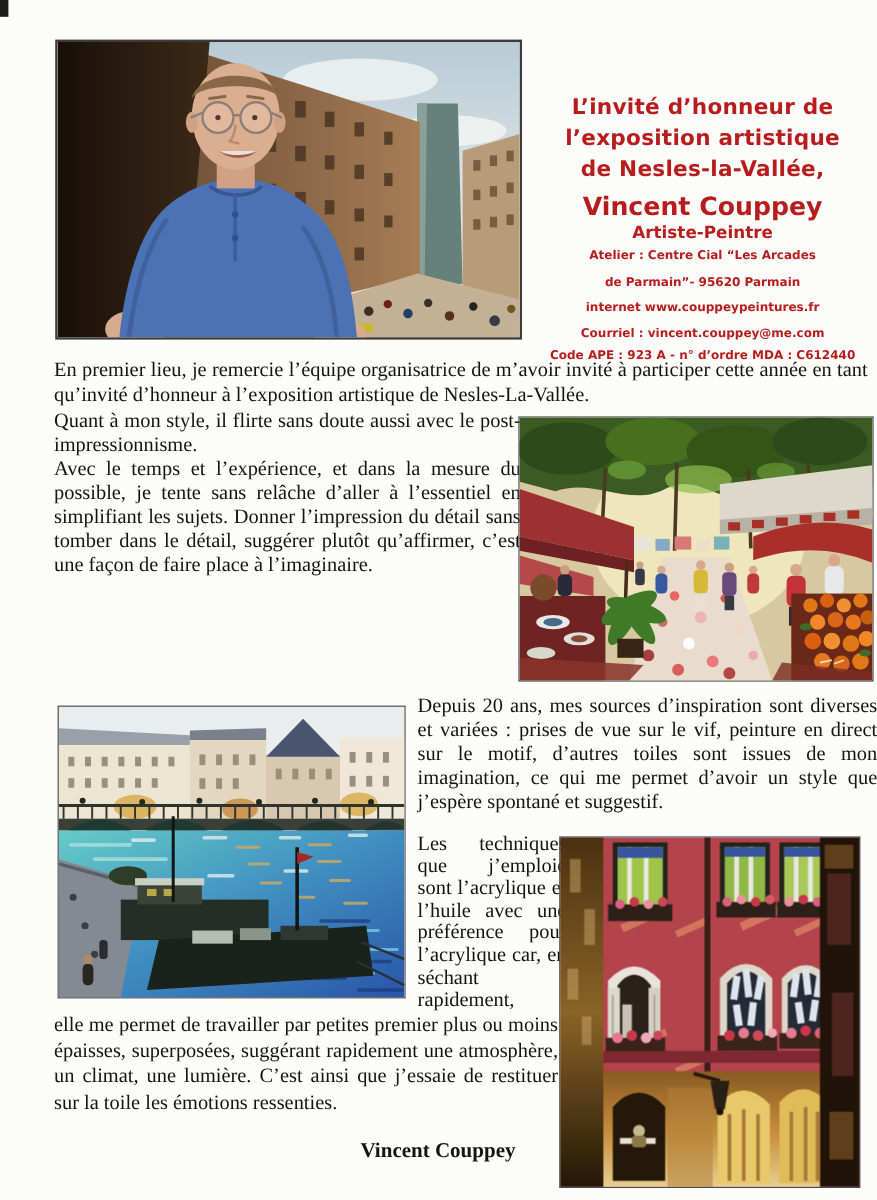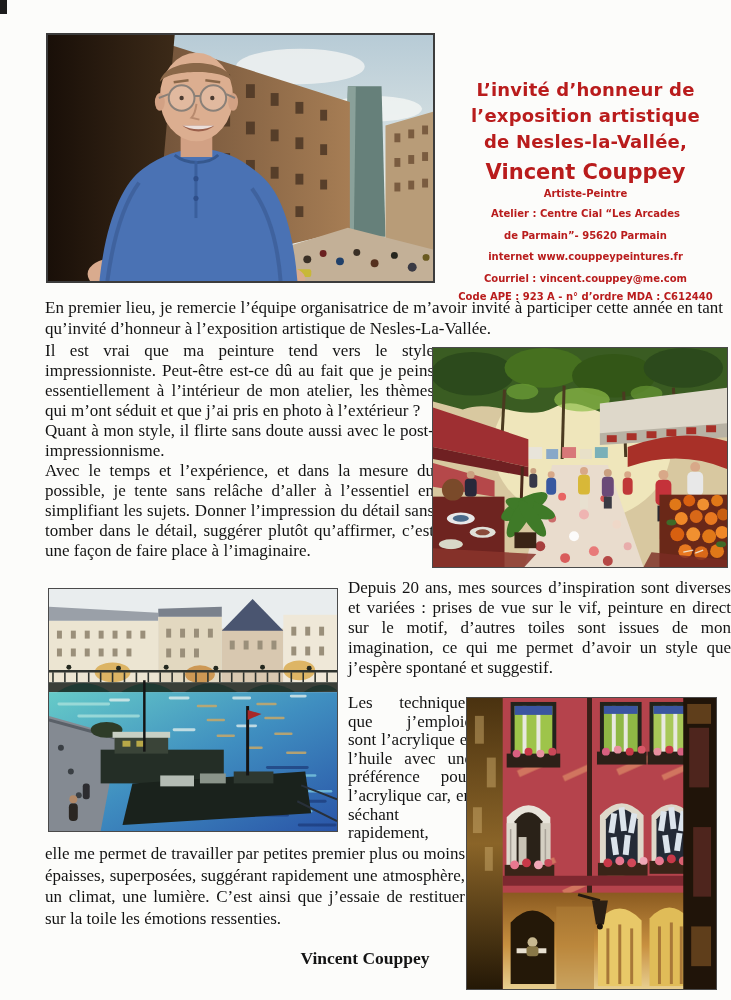--- a/index.html
+++ b/index.html
@@ -16,21 +16,21 @@
   .market{left:432px;top:347px;width:296px;height:221px;border:1.5px solid #4a4a4a;}
   .bridge{left:48px;top:588px;width:290px;height:244px;border:1.5px solid #4a4a4a;}
   .facade{left:466px;top:697px;width:251px;height:293px;border:1.5px solid #4a4a4a;}
   
   .hdr{
     position:absolute;left:440px;top:36px;width:291px;text-align:center;
     font-family:"DejaVu Sans",sans-serif;color:#b91c1c;font-weight:bold;margin-top:41px;
   }
   .hdr .big{font-size:18px;line-height:26px;letter-spacing:.2px;}
   .hdr .name{font-size:21px;line-height:26px;margin-top:4px;}
-  .hdr .title{font-size:10px;line-height:18px;}
+  .hdr .title{font-size:14px;line-height:18px;}
   .hdr .contact{font-size:10px;line-height:21.5px;}
   .hdr .tiny{font-size:10px;line-height:16px;}
   
   .para{
     position:absolute;text-align:justify;font-size:17px;line-height:20px;
     color:#131313;
   }
   .p1{left:45px;top:297px;width:678px;line-height:21px;}
   .colL{left:45px;top:341px;width:389px;}
   .colL p{margin:0;}
@@ -168,21 +168,20 @@
     <div class="contact">Atelier : Centre Cial “Les Arcades</div>
     <div class="contact">de Parmain”- 95620 Parmain</div>
     <div class="contact">internet  www.couppeypeintures.fr</div>
     <div class="contact">Courriel : vincent.couppey@me.com</div>
     <div class="tiny">Code APE : 923 A  - n° d’ordre MDA : C612440</div>
   </div>
 
   <div class="para p1">En premier lieu, je remercie l’équipe organisatrice de m’avoir invité à participer cette année en tant qu’invité d’honneur à l’exposition artistique de Nesles-La-Vallée.</div>
 
   <div class="para colL">
-    <p>Il est vrai que ma peinture tend vers le style impressionniste. Peut-être est-ce dû au fait que je peins  essentiellement à l’intérieur de mon atelier, les  thèmes qui m’ont séduit et que j’ai pris en photo à l’extérieur ?</p>
     <p>Quant à mon style, il flirte sans doute aussi avec le post-impressionnisme.</p>
     <p>Avec le temps et l’expérience, et dans la mesure du possible, je tente sans relâche d’aller à l’essentiel en simplifiant les sujets. Donner l’impression du détail sans tomber dans le détail, suggérer plutôt qu’affirmer, c’est une façon de faire place à l’imaginaire.</p>
   </div>
 
   <div class="figure market">
     <svg viewBox="0 0 296 221" preserveAspectRatio="none">
       <rect width="296" height="221" fill="#d8c8a0"></rect>
       <ellipse cx="150" cy="100" rx="90" ry="75" fill="#efe6bb"></ellipse>
       <path d="M0,0 H296 V58 C255,74 232,48 202,64 C172,80 152,44 122,60 C92,76 62,50 30,62 L0,54 Z" fill="#3a5c22"></path>
       <ellipse cx="40" cy="26" rx="42" ry="22" fill="#2c4a1c"></ellipse>

